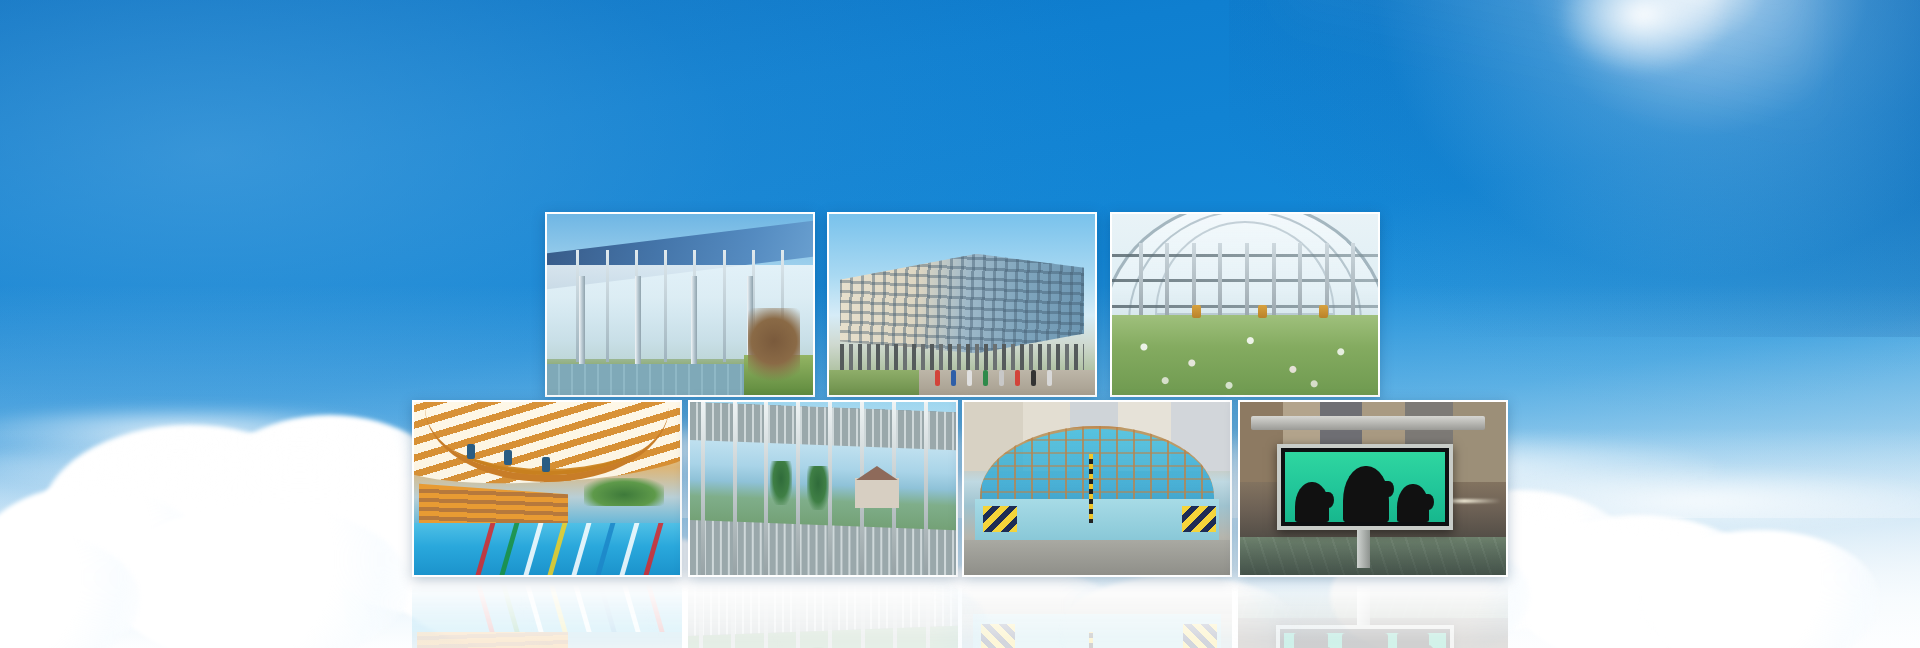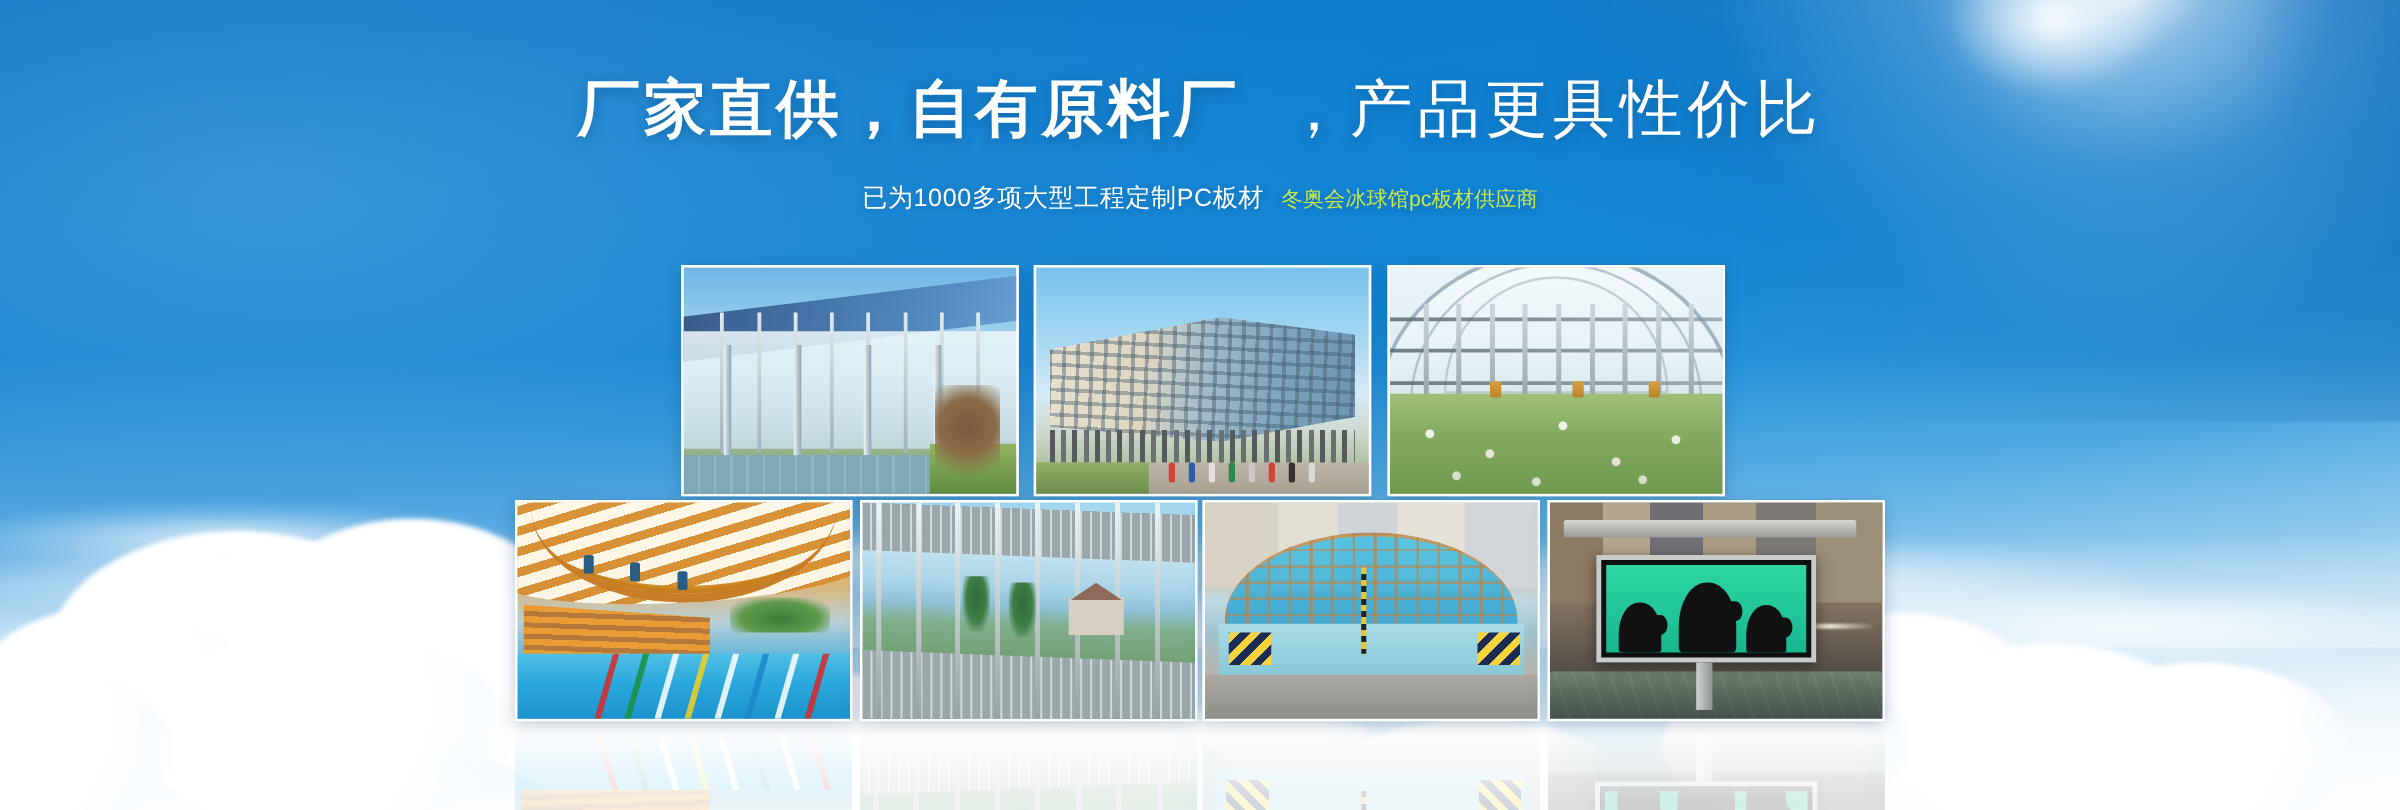--- a/index.html
+++ b/index.html
@@ -283,27 +283,21 @@
       <div class="cloud" style="left: 1060px; top: 575px; width: 240px; height: 110px;"></div>
       <div class="cloud" style="left: 770px; top: 573px; width: 220px; height: 110px;"></div>
       <div class="wisp" style="left: -10px; top: 430px; width: 620px; height: 70px;"></div>
       <div class="wisp" style="left: 500px; top: 422px; width: 520px; height: 52px;"></div>
       <div class="wisp" style="left: 1080px; top: 434px; width: 640px; height: 72px;"></div>
       <div class="wisp" style="left: 840px; top: 470px; width: 520px; height: 60px;"></div>
       <div class="wisp" style="left: -30px; top: 407px; width: 420px; height: 46px;"></div>
       <div class="wisp" style="left: 1460px; top: 470px; width: 480px; height: 60px;"></div>
     </div>
 
-  <div class="headline">
-    <span class="strong">厂家直供，自有原料厂</span><span class="gap"></span><span class="light">，产品更具性价比</span>
-  </div>
-
-  <div class="subline">
-    <span>已为1000多项大型工程定制PC板材</span><span class="green">冬奥会冰球馆pc板材供应商</span>
-  </div>
+
 
   <div class="collage" id="collage">
       <div class="ph" style="left: 545px; top: 212px; width: 270px; height: 185px;">
         <div class="scene s-green1">
           <div class="roofband"></div>
           <div class="panel"></div>
           <div class="mull" style="left: 11%;"></div>
           <div class="mull" style="left: 22%;"></div>
           <div class="mull" style="left: 33%;"></div>
           <div class="mull" style="left: 44%;"></div>

